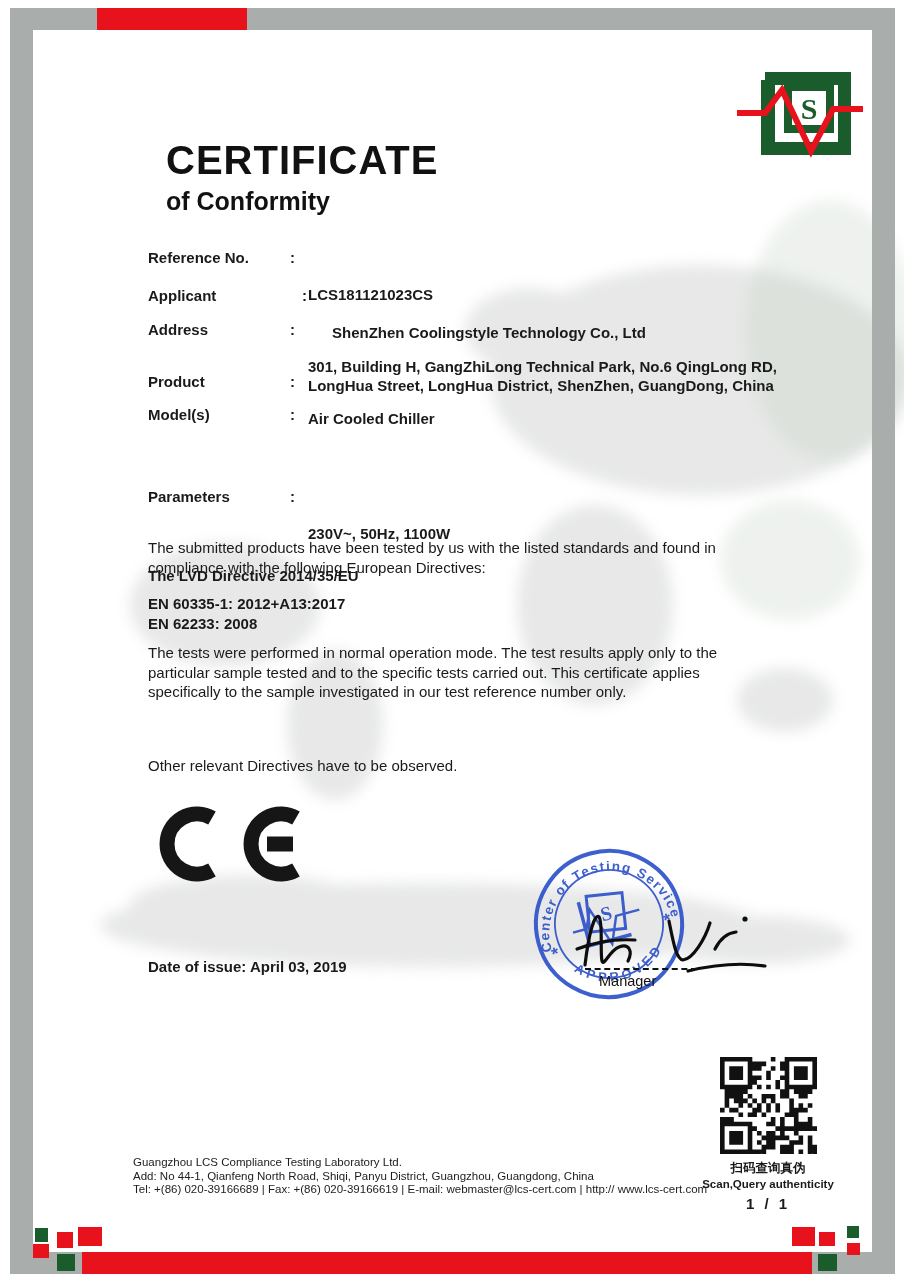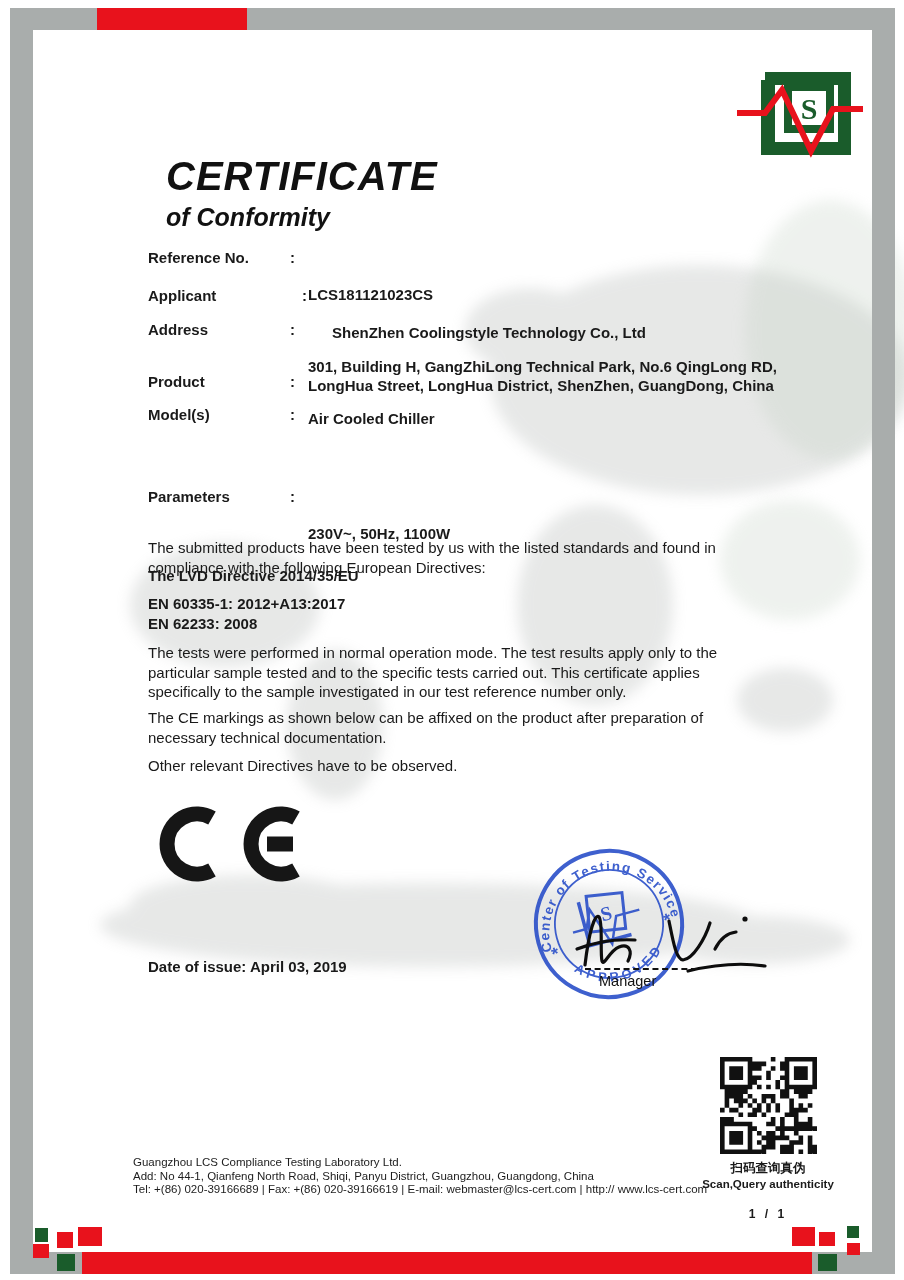--- a/index.html
+++ b/index.html
@@ -13,21 +13,21 @@
   .sq { position:absolute; z-index:4; }
   .sq.red { background:#e8121c; }
   .sq.green { background:#1a5c2b; }
 
   
   #map { position:absolute; left:0; top:0; z-index:1; }
 
   
   .content { position:absolute; z-index:2; }
 
-  #title-block { left:166px; top:154px;font-style:italic; }
+  #title-block { left:166px; top:138px; }
   #title-block h1 { font-size:40px; font-weight:800; letter-spacing:1px; line-height:44px; color:#111; }
   #title-block .sub { font-size:25px; font-weight:700; line-height:30px; margin-top:4px; color:#111; }
 
   .field-row { position:absolute; left:148px; display:grid; grid-template-columns:142px 18px 500px; z-index:2; }
   .field-row .lbl { font-weight:700; font-size:15px; line-height:19px; }
   .field-row .colon { font-weight:700; font-size:15px; line-height:19px; }
   .field-row .val { font-weight:700; font-size:15px; line-height:19px; white-space:pre-line;margin-top:37px; }
 
   .para { position:absolute; left:148px; width:600px; font-size:15px; line-height:19.5px; white-space:pre-line; z-index:2; }
   .para.bold { font-weight:700; }
@@ -43,21 +43,21 @@
   #sig-line { left:585px; top:968px; width:112px; border-top:2px dashed #111; height:0; }
   #manager-label { left:599px; top:973px; font-size:14.5px; color:#111; }
 
   #footer-block { left:133px; top:1156px; font-size:11.5px; line-height:13.5px; color:#1c1c1c; }
   #footer-block div { white-space:nowrap; }
 
   #qr-block { left:672px; top:1057px; width:192px; text-align:center; }
   #qr-block svg { display:block; margin:0 auto; }
   .qr-cap-cn { font-size:12.5px; font-weight:700; margin-top:6px; }
   .qr-cap-en { font-size:11.5px; font-weight:700; margin-top:1px; }
-  .page-num { font-size:12px; font-weight:700; letter-spacing:3px; margin-top:17px; }
+  .page-num { font-size:15px; font-weight:700; letter-spacing:3px; margin-top:5px; }
 </style>
 </head>
 <body>
 
 <div id="page">
 
   <svg id="map" width="904" height="1280">
     <defs>
         <filter id="blr">
           <feGaussianBlur stdDeviation="7"></feGaussianBlur>
@@ -148,22 +148,20 @@
   </div>
 
   <div class="para" style="top:538px;">The submitted products have been tested by us with the listed standards and found in
 compliance with the following European Directives:</div>
   <div class="para bold" style="top:566px;">The LVD Directive 2014/35/EU</div>
   <div class="para bold" style="top:594px;">EN 60335-1: 2012+A13:2017
 EN 62233: 2008</div>
   <div class="para" style="top:643px;">The tests were performed in normal operation mode. The test results apply only to the
 particular sample tested and to the specific tests carried out. This certificate applies
 specifically to the sample investigated in our test reference number only.</div>
-  <div class="para" style="top:708px;">The CE markings as shown below can be affixed on the product after preparation of
-necessary technical documentation.</div>
   <div class="para" style="top:756px;">Other relevant Directives have to be observed.</div>
 
   <svg id="ce-mark" class="content" width="168" height="76" viewBox="0 0 168 76">
     <g fill="none" stroke="#161616" stroke-width="15">
       <path d="M 64,12 A 30,30 0 1 0 64,64"></path>
       <path d="M 148,12 A 30,30 0 1 0 148,64"></path>
       <path d="M 119,38 L 145,38"></path>
     </g>
   </svg>
 

